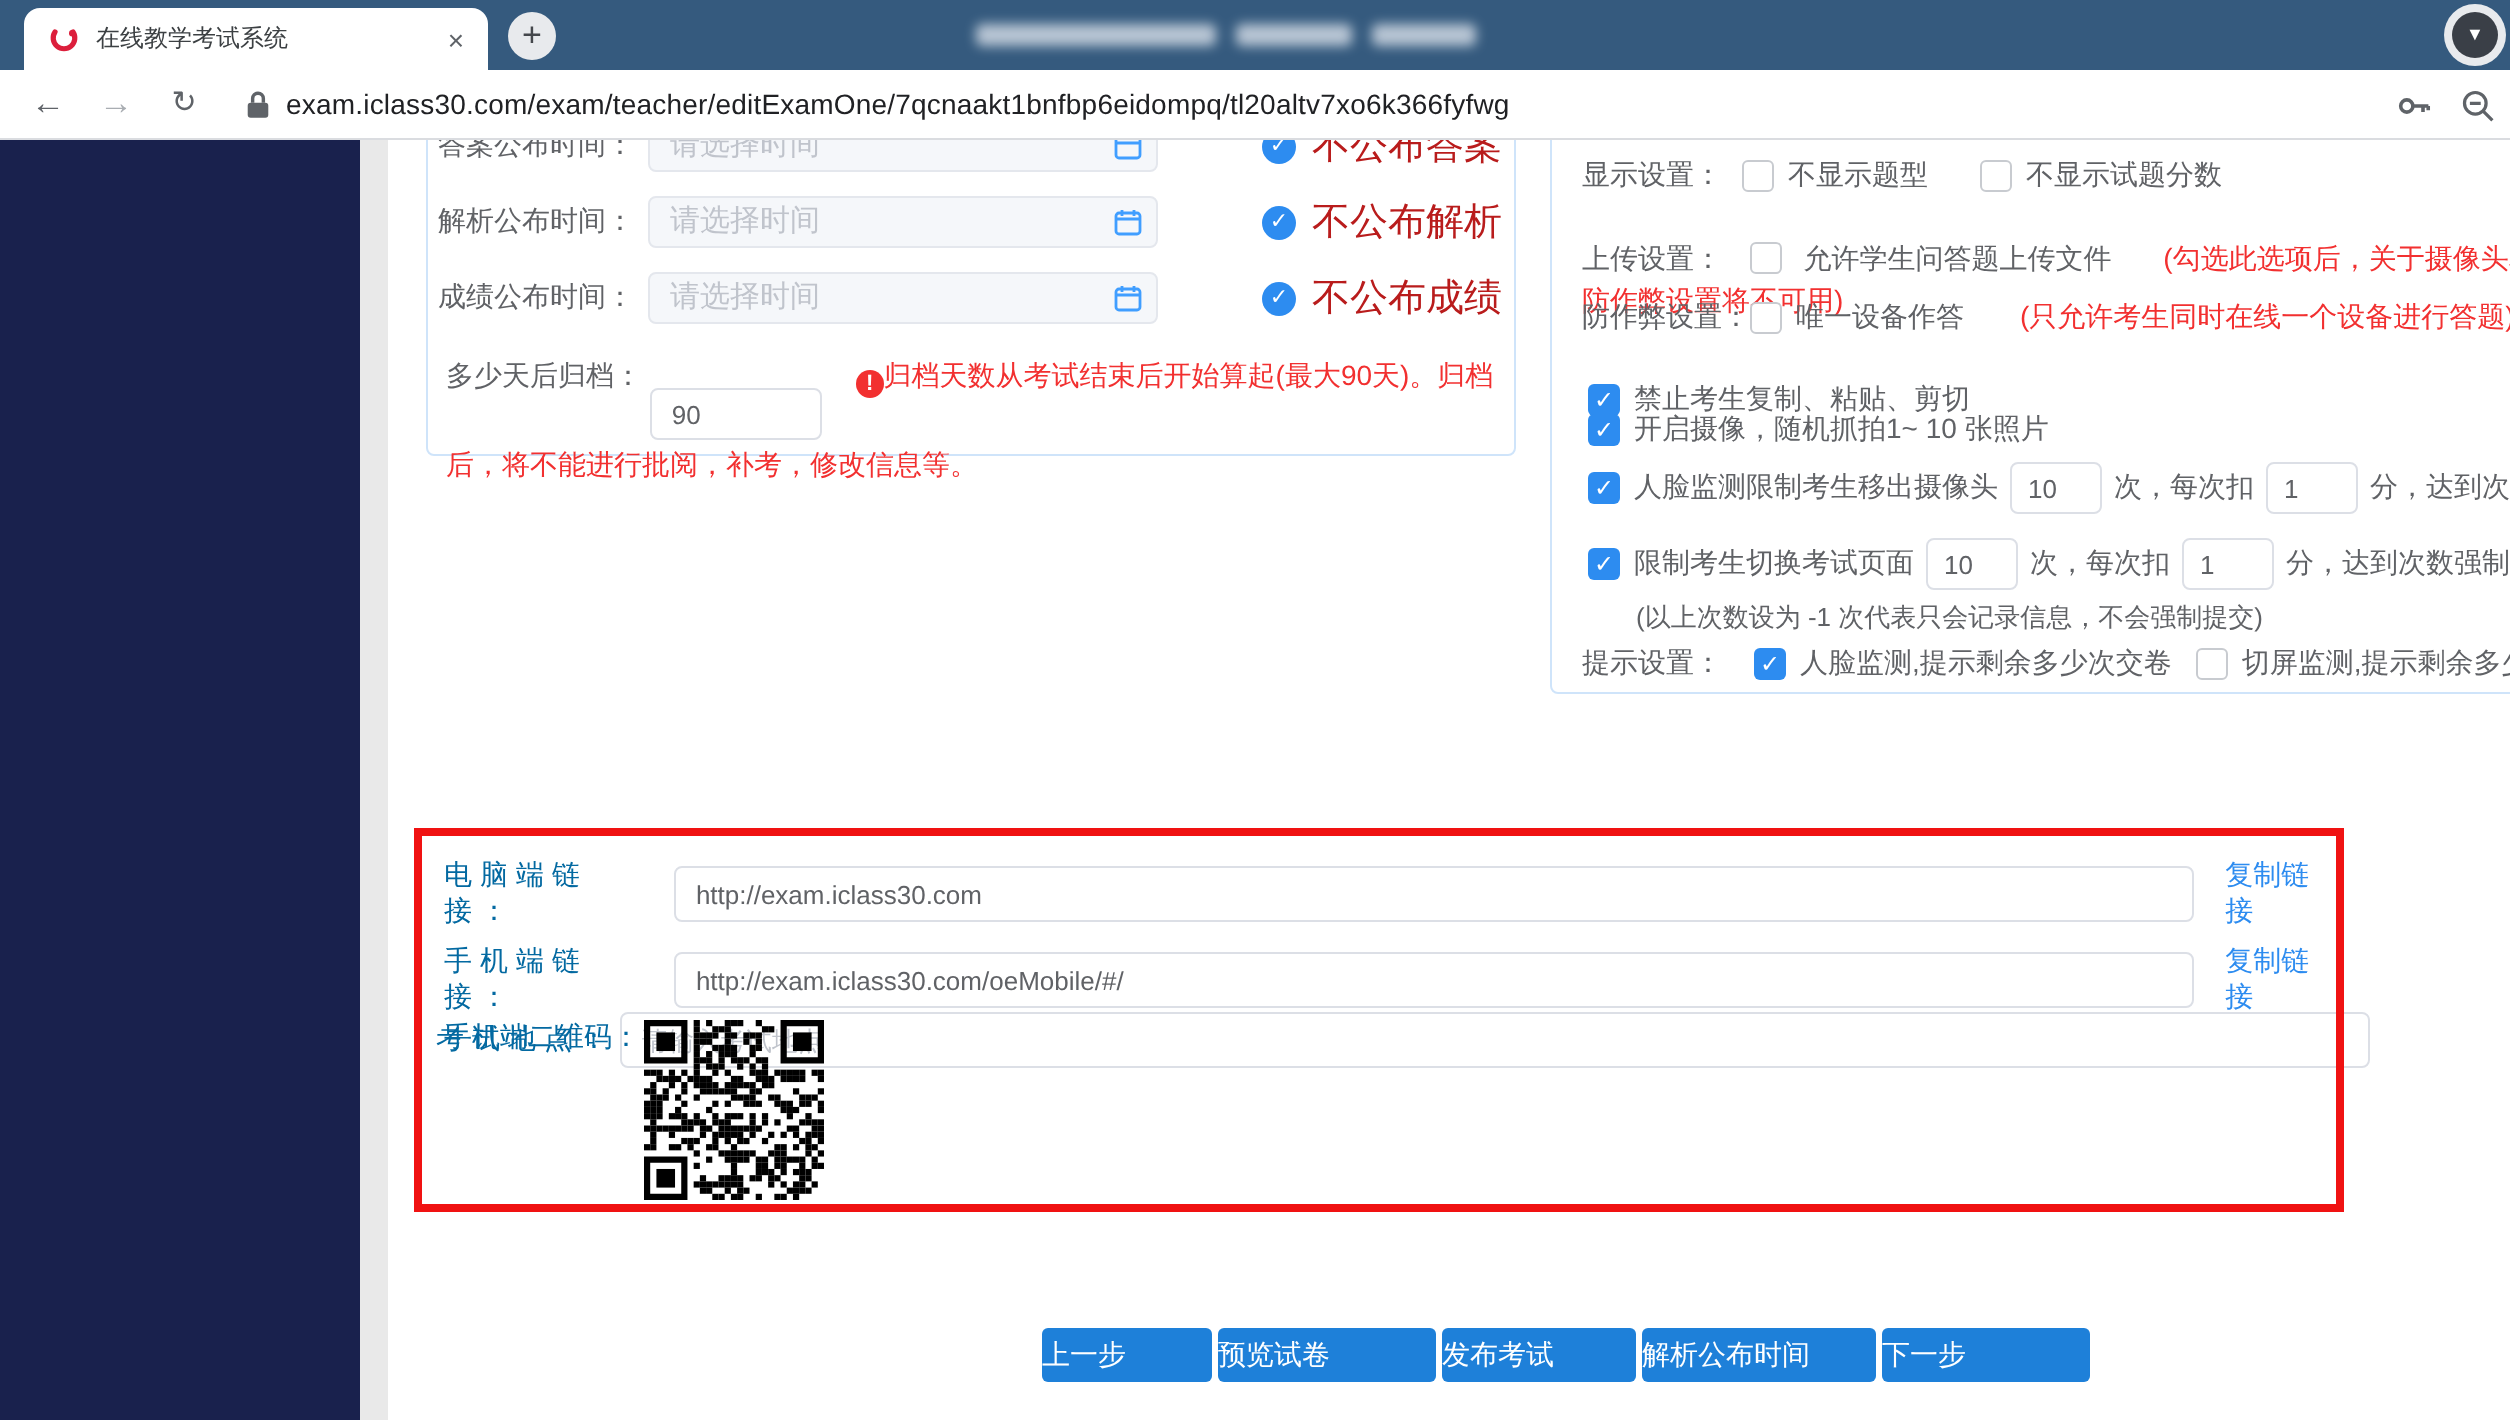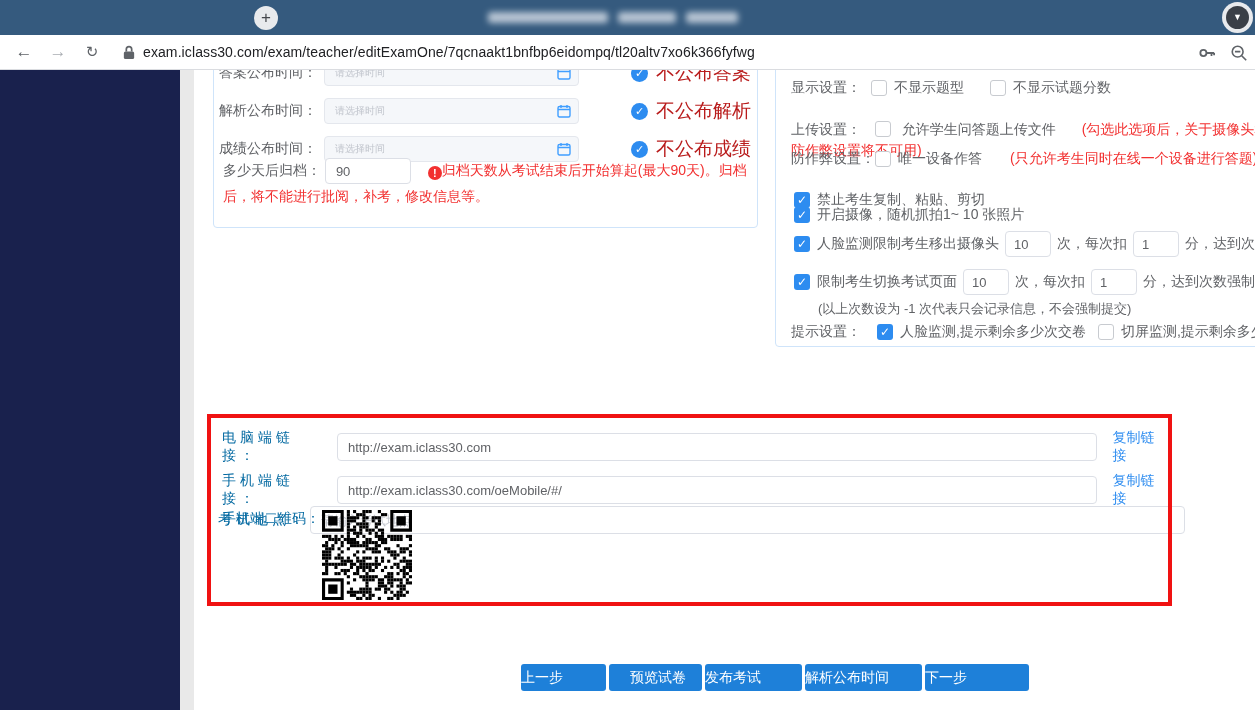--- a/index.html
+++ b/index.html
@@ -36,31 +36,31 @@
   .sidebar { position:absolute; left:0; top:0; width:180px; height:640px; background:#19214d; }
   .gutter { position:absolute; left:180px; top:0; width:14px; height:640px; background:#e9e9e9; }
 
   .card { position:absolute; background:#fff; border:1px solid #cfe4fa; border-radius:4px; }
   .card-left { left:213px; top:-16px; width:545px; height:174px; }
   .card-right { left:775px; top:-16px; width:545px; height:293px; }
 
   .t-row { position:absolute; left:0; height:26px; display:flex; align-items:center; }
   .t-label { width:103px; text-align:right; font-size:14px; color:#606266; flex:0 0 103px; }
   .t-input { position:relative; width:255px; height:26px; background:#f5f7fa; border:1px solid #e4e7ed;
-    border-radius:4px; font-size:10px; color:#c0c4cc; line-height:24px; padding:0 26px 0 10px;
+    border-radius:4px; font-size:15px; color:#c0c4cc; line-height:24px; padding:0 26px 0 10px;
     white-space:nowrap; overflow:hidden; }
   .cal-ic { position:absolute; right:7px; top:5px; }
   .rcheck { width:17px; height:17px; border-radius:50%; background:#2d8cf0; color:#fff; font-size:11px;
     line-height:17px; text-align:center; margin:0 8px 0 52px; flex:0 0 17px; }
   .rcheck-lb { font-size:19px; color:#b91c1c; }
 
   .arch-row { position:absolute; left:9px; top:103px; width:528px; font-size:14px; line-height:24px; color:#606266; }
   .mini-input { display:inline-block; width:86px; height:26px; border:1px solid #dcdfe6; border-radius:4px;
     font-size:13px; color:#606266; line-height:24px; padding:0 10px; vertical-align:middle; margin-right:13px;
-    background:#fff; }
+    background:#fff;margin-top:36px; }
   .red { color:#f23030; }
   .excl { display:inline-block; width:14px; height:14px; border-radius:50%; background:#f23030; color:#fff;
     font-size:11px; font-weight:bold; line-height:14px; text-align:center; vertical-align:-2px; }
 
   .r-row { position:absolute; left:15px; display:flex; align-items:center; white-space:nowrap;
     font-size:14px; color:#606266; }
   .r-label { color:#606266; }
   .cb { width:16px; height:16px; border-radius:3px; flex:0 0 16px; margin-right:7px; }
   .cb.off { background:#fff; border:1px solid #c8cbd0; }
   .cb.on { background:#2d8cf0; color:#fff; font-size:12px; line-height:16px; text-align:center; }
@@ -85,20 +85,28 @@
   .qr-box { margin-left:2px; }
 
   .footer { position:absolute; left:521px; top:594px; display:flex; gap:3px; }
   .btn { height:27px; background:#1e80d9; color:#fff; font-size:14px; border:none; border-radius:3px;
     text-align:left; line-height:27px; cursor:pointer; font-family:inherit; }
 </style>
 </head>
 <body>
 
 <div class="tabbar">
+  <div class="tab">
+    <svg class="favicon" viewBox="0 0 16 16">
+      <path d="M3.5 4 A5.4 5.4 0 1 0 12.5 4" fill="none" stroke="#dc1f3c" stroke-width="2.6" stroke-linecap="round"></path>
+      <circle cx="12.1" cy="4.6" r="1.6" fill="#dc1f3c"></circle>
+    </svg>
+    <span class="tab-title">在线教学考试系统</span>
+    <span class="tab-close">×</span>
+  </div>
   <div class="newtab">+</div>
   <div class="blur-title">
       <i></i>
       <i></i>
       <i></i>
     </div>
   <div class="win-circle">
     <div class="inner">▼</div>
   </div>
 </div>
@@ -582,18 +590,18 @@
             <rect x="24" y="2" width="3" height="3"></rect>
             <path d="M0 22h7v7h-7z M1 23v5h5v-5z" fill-rule="evenodd"></path>
             <rect x="2" y="24" width="3" height="3"></rect>
           </g>
         </svg>
     </div>
   </div>
 
   <div class="footer">
     <button class="btn" style="width:85px;">上一步</button>
-    <button class="btn" style="width:93px;padding-left:21px;">预览试卷</button>
+    <button class="btn" style="width:109px;">预览试卷</button>
     <button class="btn" style="width:97px;">发布考试</button>
     <button class="btn" style="width:117px;">解析公布时间</button>
     <button class="btn" style="width:104px;">下一步</button>
   </div>
 </div>
 
 </body></html>

